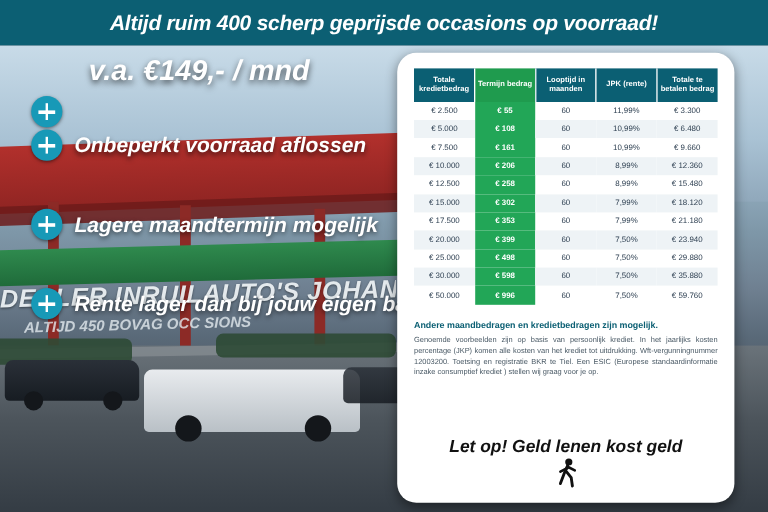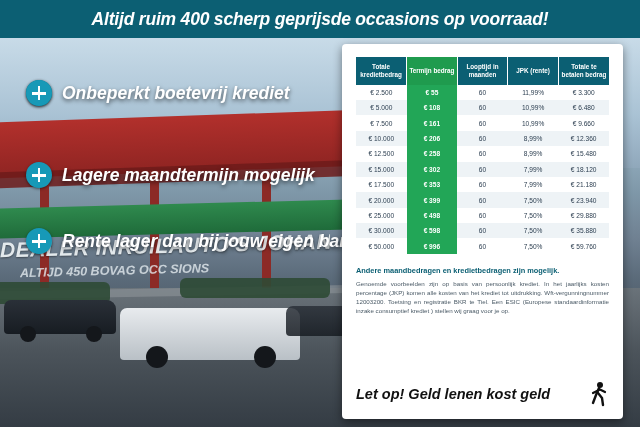--- a/index.html
+++ b/index.html
@@ -88,22 +88,22 @@
   .plus:before{left:6px;top:12px;width:14px;height:2.5px;}
   .plus:after{top:6px;left:11.8px;height:14px;width:2.5px;}
   .bullet-text{
     color:#ffffff;font-size:17.5px;font-weight:bold;font-style:italic;
     text-shadow:0 2px 4px rgba(0,0,0,.6);white-space:nowrap;
   }
   .plus-top{position:absolute;left:0px;top:34px;}
 
   
   .card{
-    position:absolute;left:342px;top:44px;width:281px;height:375px;
-    background:#ffffff;border-radius:4px;
+    position:absolute;left:331px;top:44px;width:281px;height:375px;
+    background:#ffffff;border-radius:16px;
     box-shadow:0 3px 10px rgba(0,0,0,.45);
     padding:0;
   }
   table.rates{
     border-collapse:collapse;width:253px;margin:13px auto 0 auto;
     font-size:6.4px;color:#2c3e50;table-layout:fixed;
   }
   table.rates th{
     background:#0b5f73;color:#fff;font-size:6.3px;font-weight:bold;
     padding:6px 1px;line-height:1.25;text-align:center;vertical-align:middle;
@@ -120,21 +120,21 @@
   .note-title{
     color:#0b5f73;font-size:7.4px;font-weight:bold;
     margin:12px 14px 0 14px;line-height:1.3;
   }
   .note-body{
     color:#4a5a66;font-size:6.2px;margin:5px 14px 0 14px;line-height:1.45;
     text-align:justify;
   }
   .warn{
     position:absolute;left:14px;bottom:12px;right:14px;
-    display:flex;align-items:center;justify-content:space-between;
+    display:flex;align-items:center;justify-content:center;flex-direction:column;
   }
   .warn-text{color:#111;font-size:14.5px;font-weight:bold;font-style:italic;white-space:nowrap;}
   .walker{width:22px;height:26px;flex:none;}
 </style>
 </head>
 <body>
 
 <div class="banner">
   <div class="banner-text">Altijd ruim 400 scherp geprijsde occasions op voorraad!</div>
 </div>
@@ -164,26 +164,27 @@
 
   <div class="car car-white" style="left:120px;top:270px;width:180px;height:52px;"></div>
   <div class="wheel" style="left:146px;top:308px;width:22px;height:22px;"></div>
   <div class="wheel" style="left:254px;top:308px;width:22px;height:22px;"></div>
 
   <div class="car car-dark" style="left:286px;top:268px;width:70px;height:30px;opacity:.85;"></div>
 </div>
 
 <div class="left-col">
   <div class="plus plus-top"></div>
+  <div class="subheadline">v.a. €149,- / mnd</div>
 
   <div class="bullet-row" style="margin-top:34px;">
     <span class="plus"></span>
-    <span class="bullet-text">Onbeperkt boetevrij krediet</span>
-  </div>
-  <div class="bullet-row" style="margin-top:56px;">
+    <span class="bullet-text">Onbeperkt voorraad aflossen</span>
+  </div>
+  <div class="bullet-row" style="margin-top:40px;">
     <span class="plus"></span>
     <span class="bullet-text">Lagere maandtermijn mogelijk</span>
   </div>
   <div class="bullet-row" style="margin-top:40px;">
     <span class="plus"></span>
     <span class="bullet-text">Rente lager dan bij jouw eigen bank</span>
   </div>
 </div>
 
 <div class="card">

